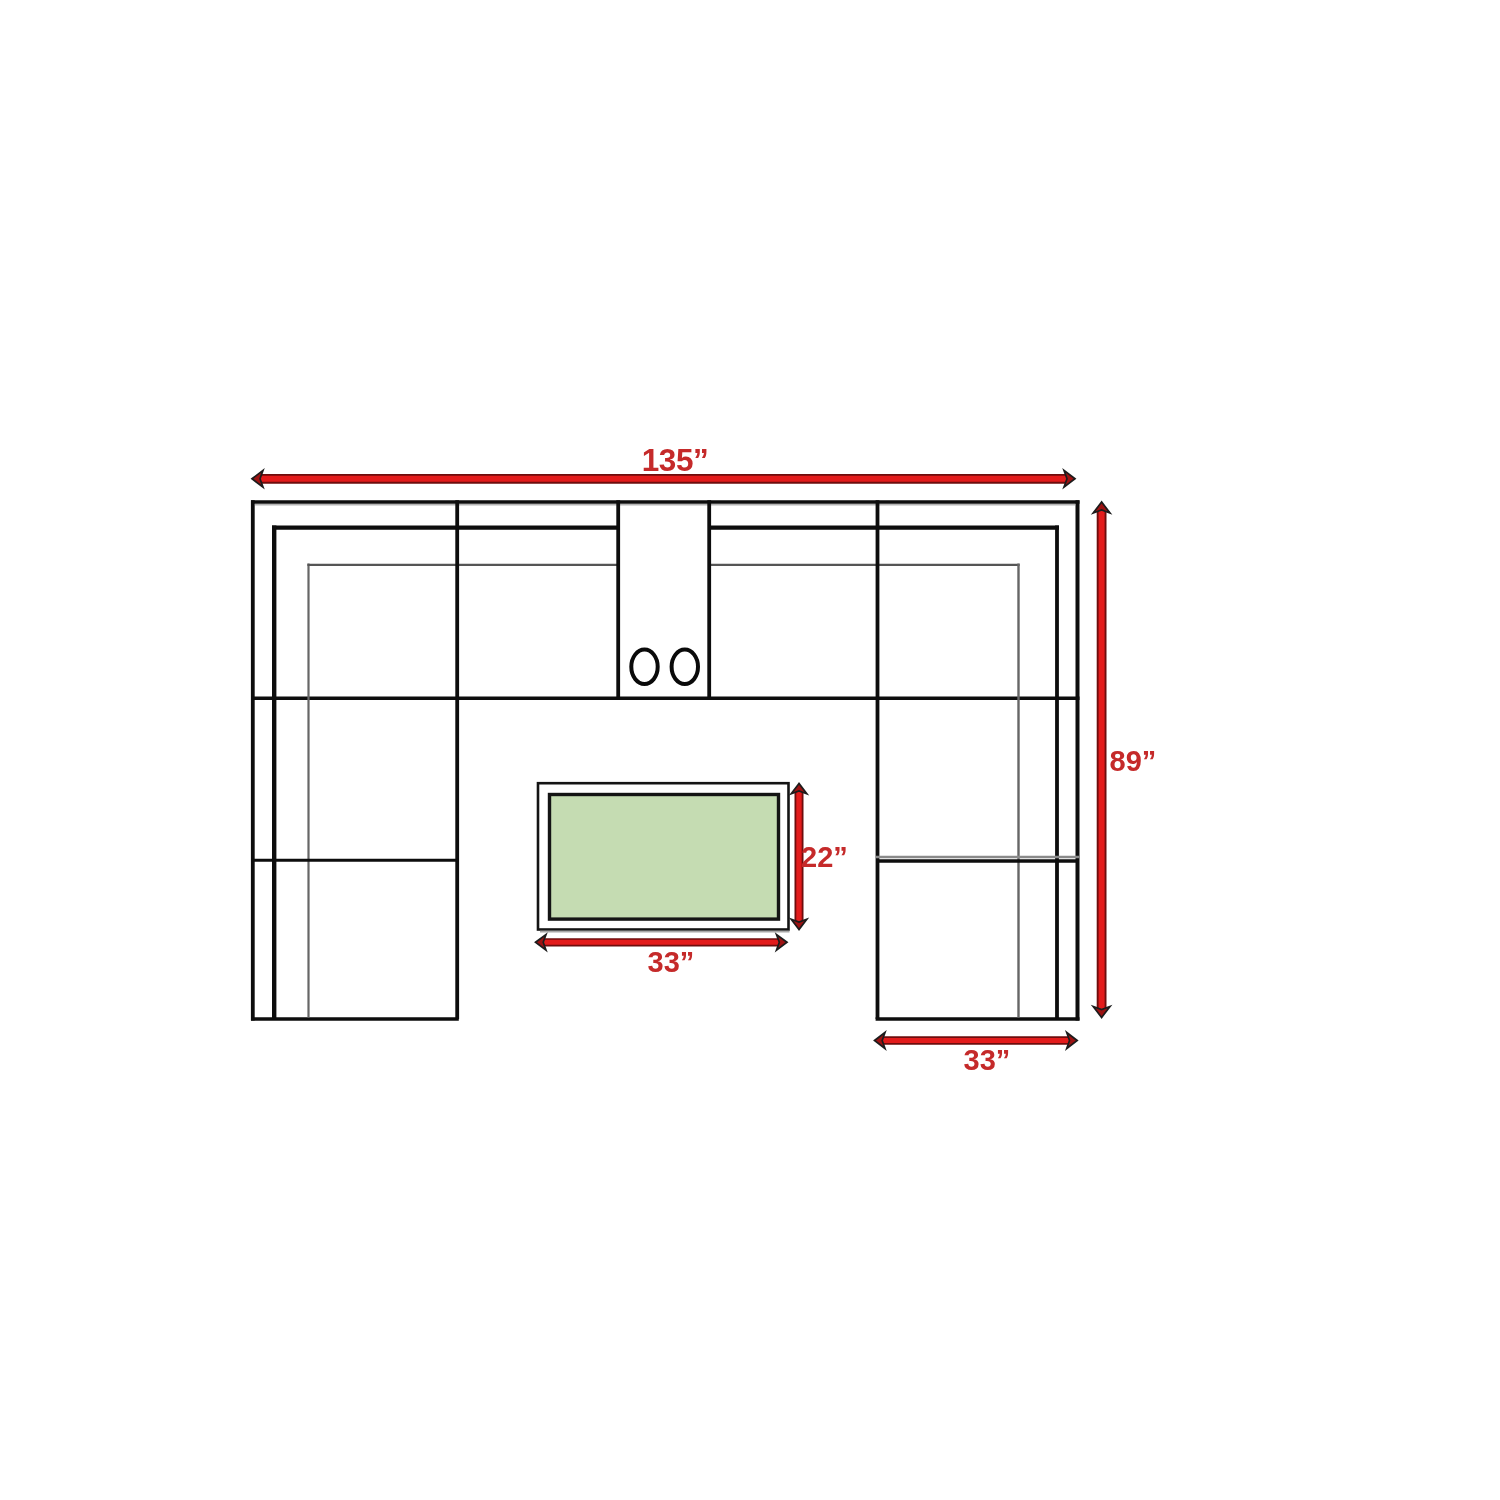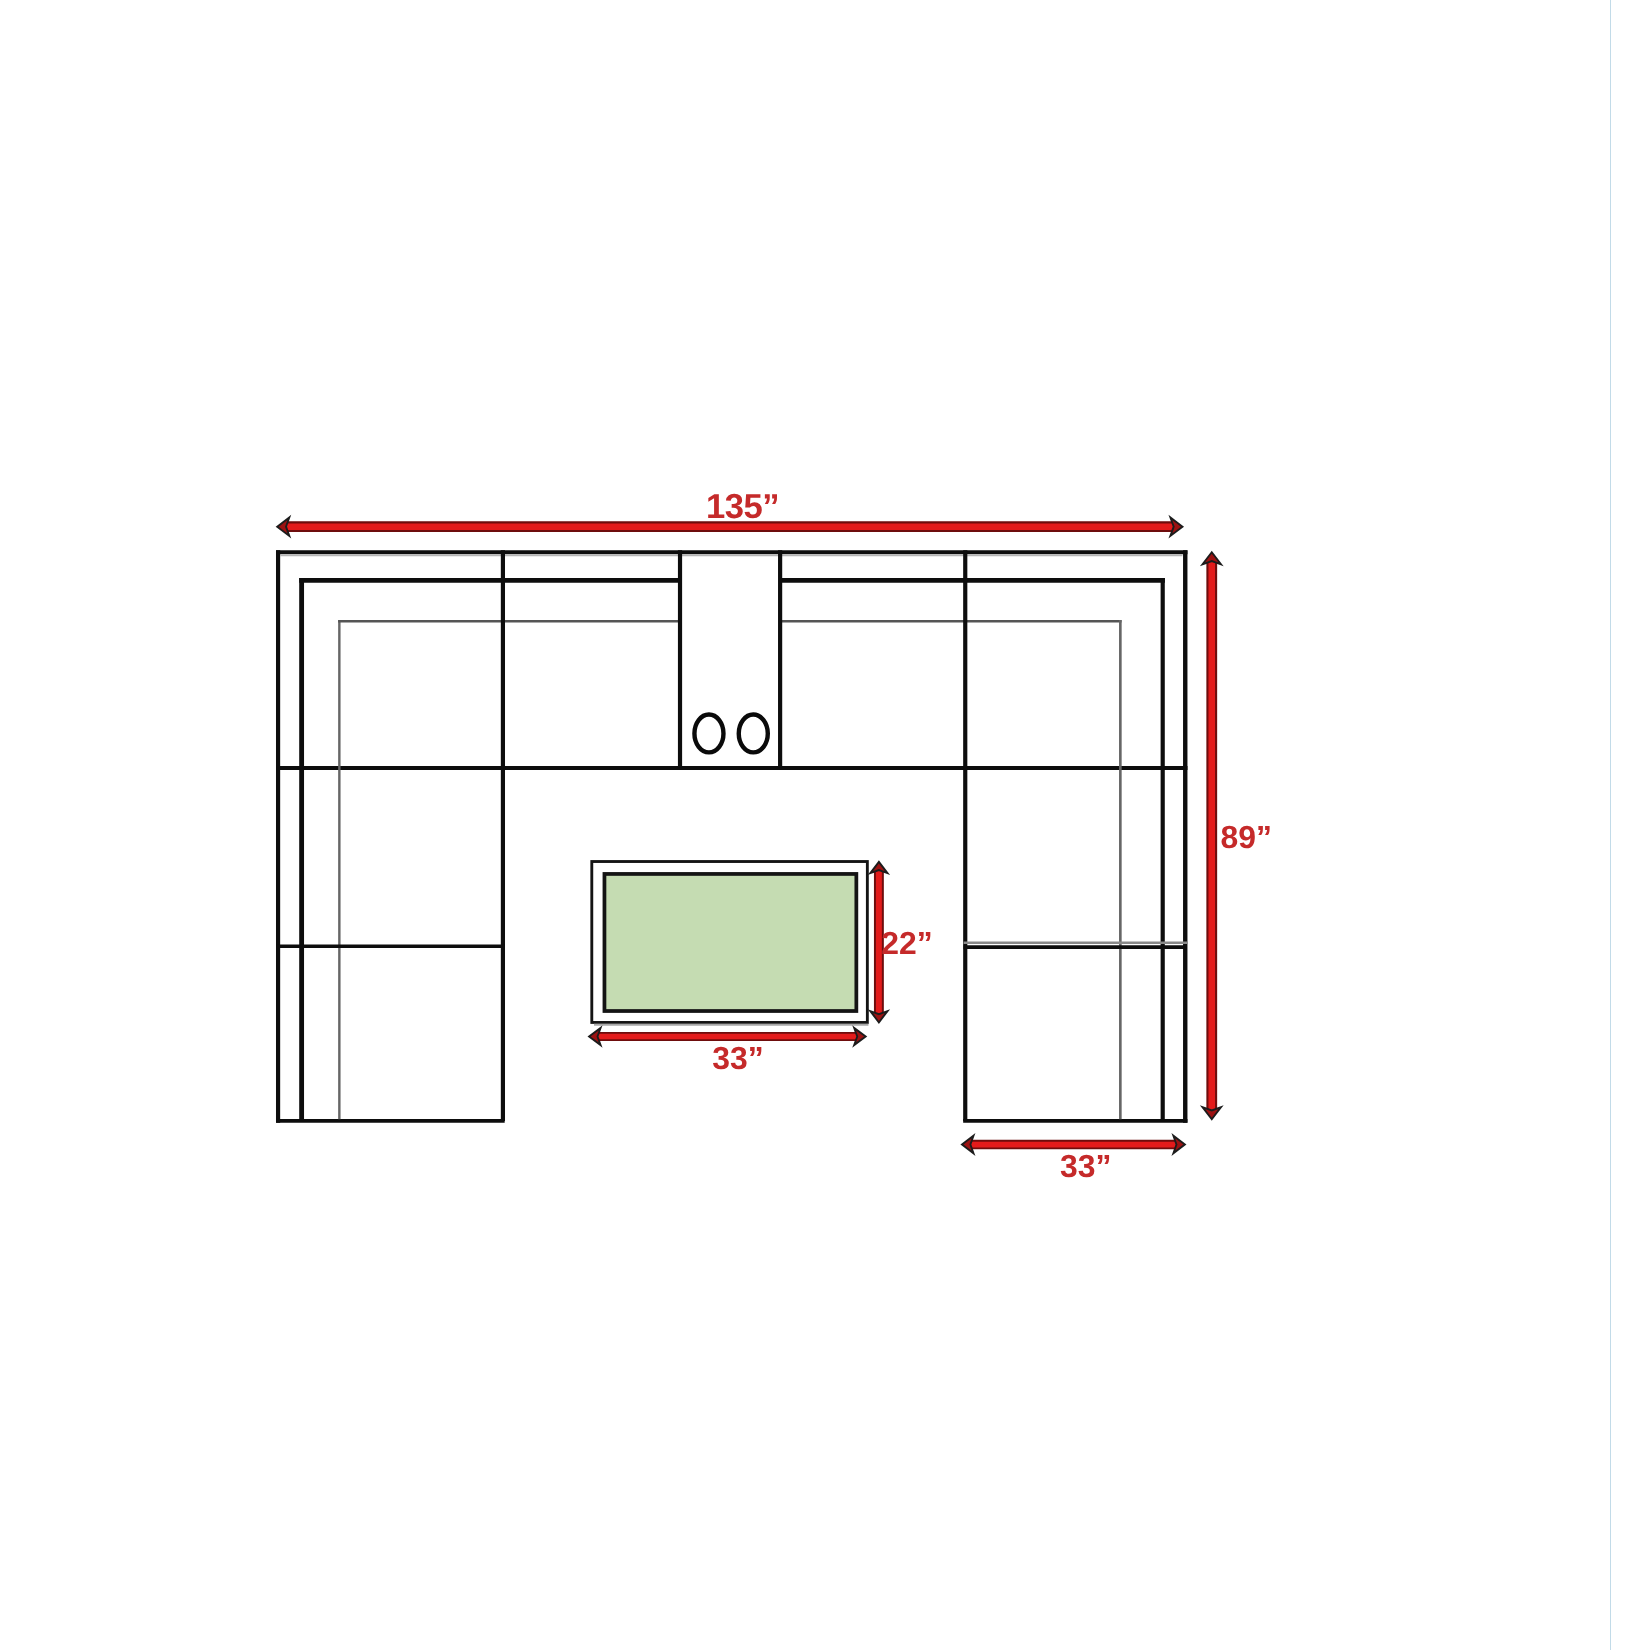--- a/index.html
+++ b/index.html
@@ -1,16 +1,16 @@
 <!DOCTYPE html>
 <html><head>
 <meta charset="utf-8">
 <style>
   html,body{margin:0;padding:0;background:#ffffff;}
-  .page{position:relative;width:1464px;height:1500px;background:#0369a1;overflow:hidden;
+  .page{position:relative;width:1464px;height:1500px;background:#fde047;overflow:hidden;
         font-family:"Liberation Sans", sans-serif;}
 </style>
 </head>
 <body>
 <div class="page">
 <svg width="1500" height="1500" viewBox="0 0 1500 1500" xmlns="http://www.w3.org/2000/svg">
   <rect x="0" y="0" width="1500" height="1500" fill="#ffffff"></rect>
 
   <g>
     <line x1="251" y1="502" x2="1079.5" y2="502" stroke="#0d0d0d" stroke-width="3.6"></line>

